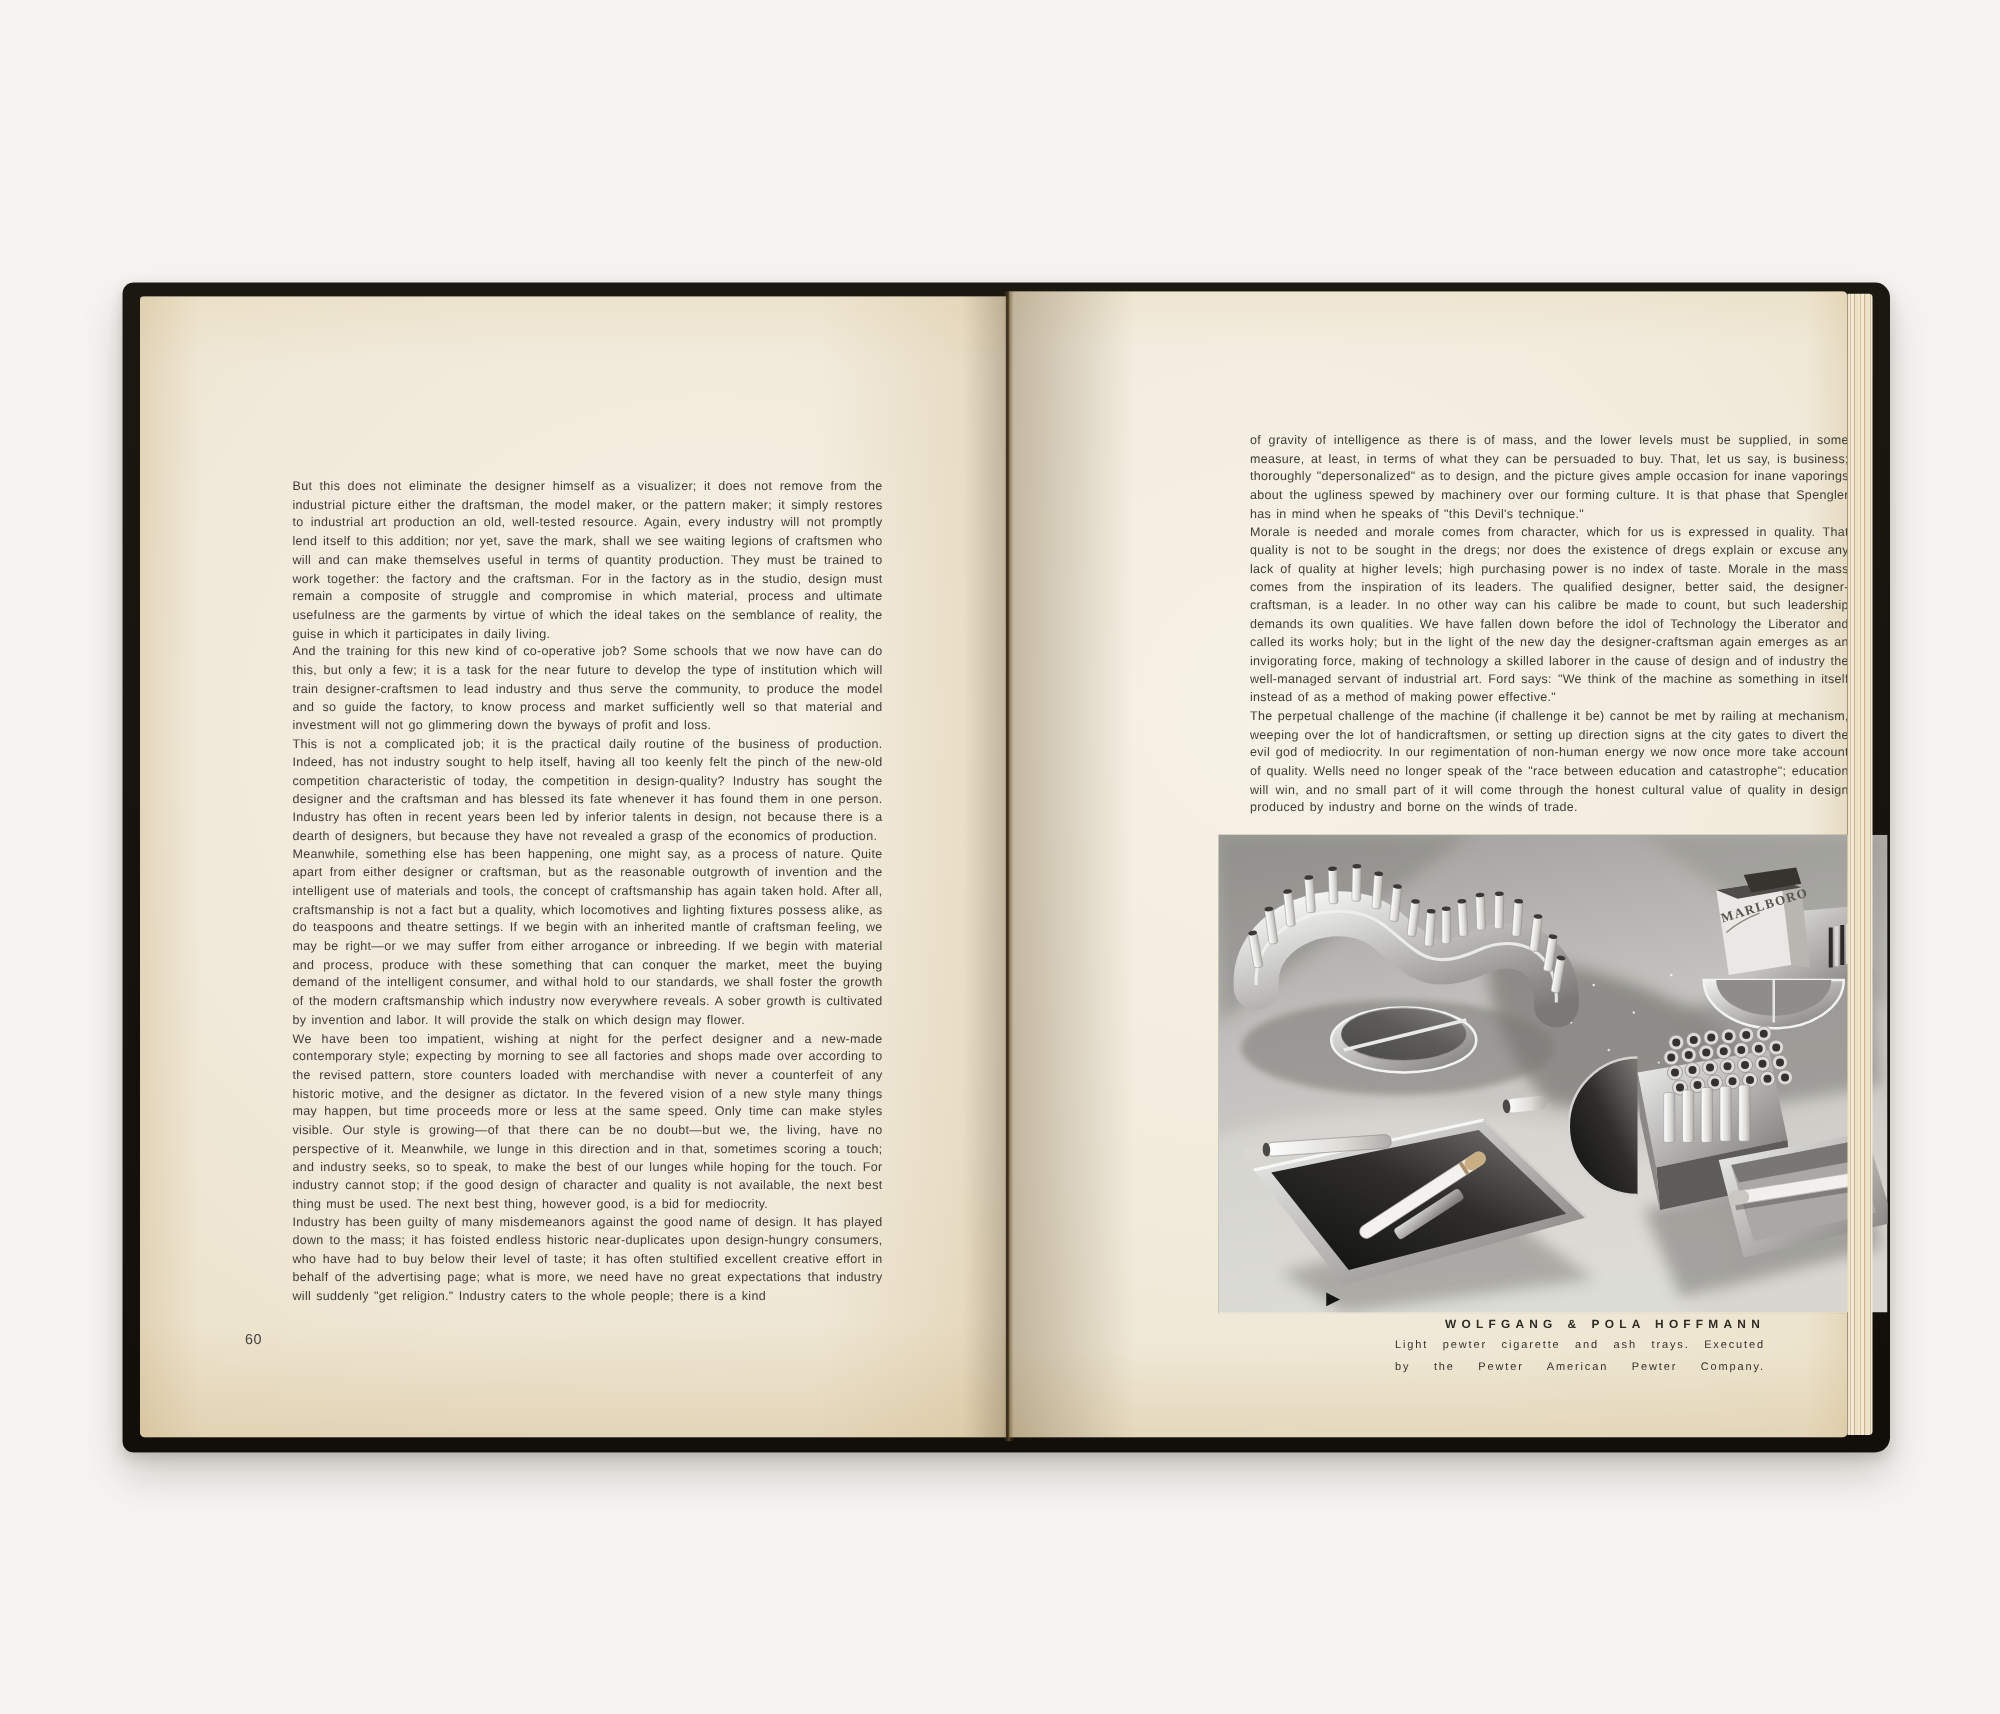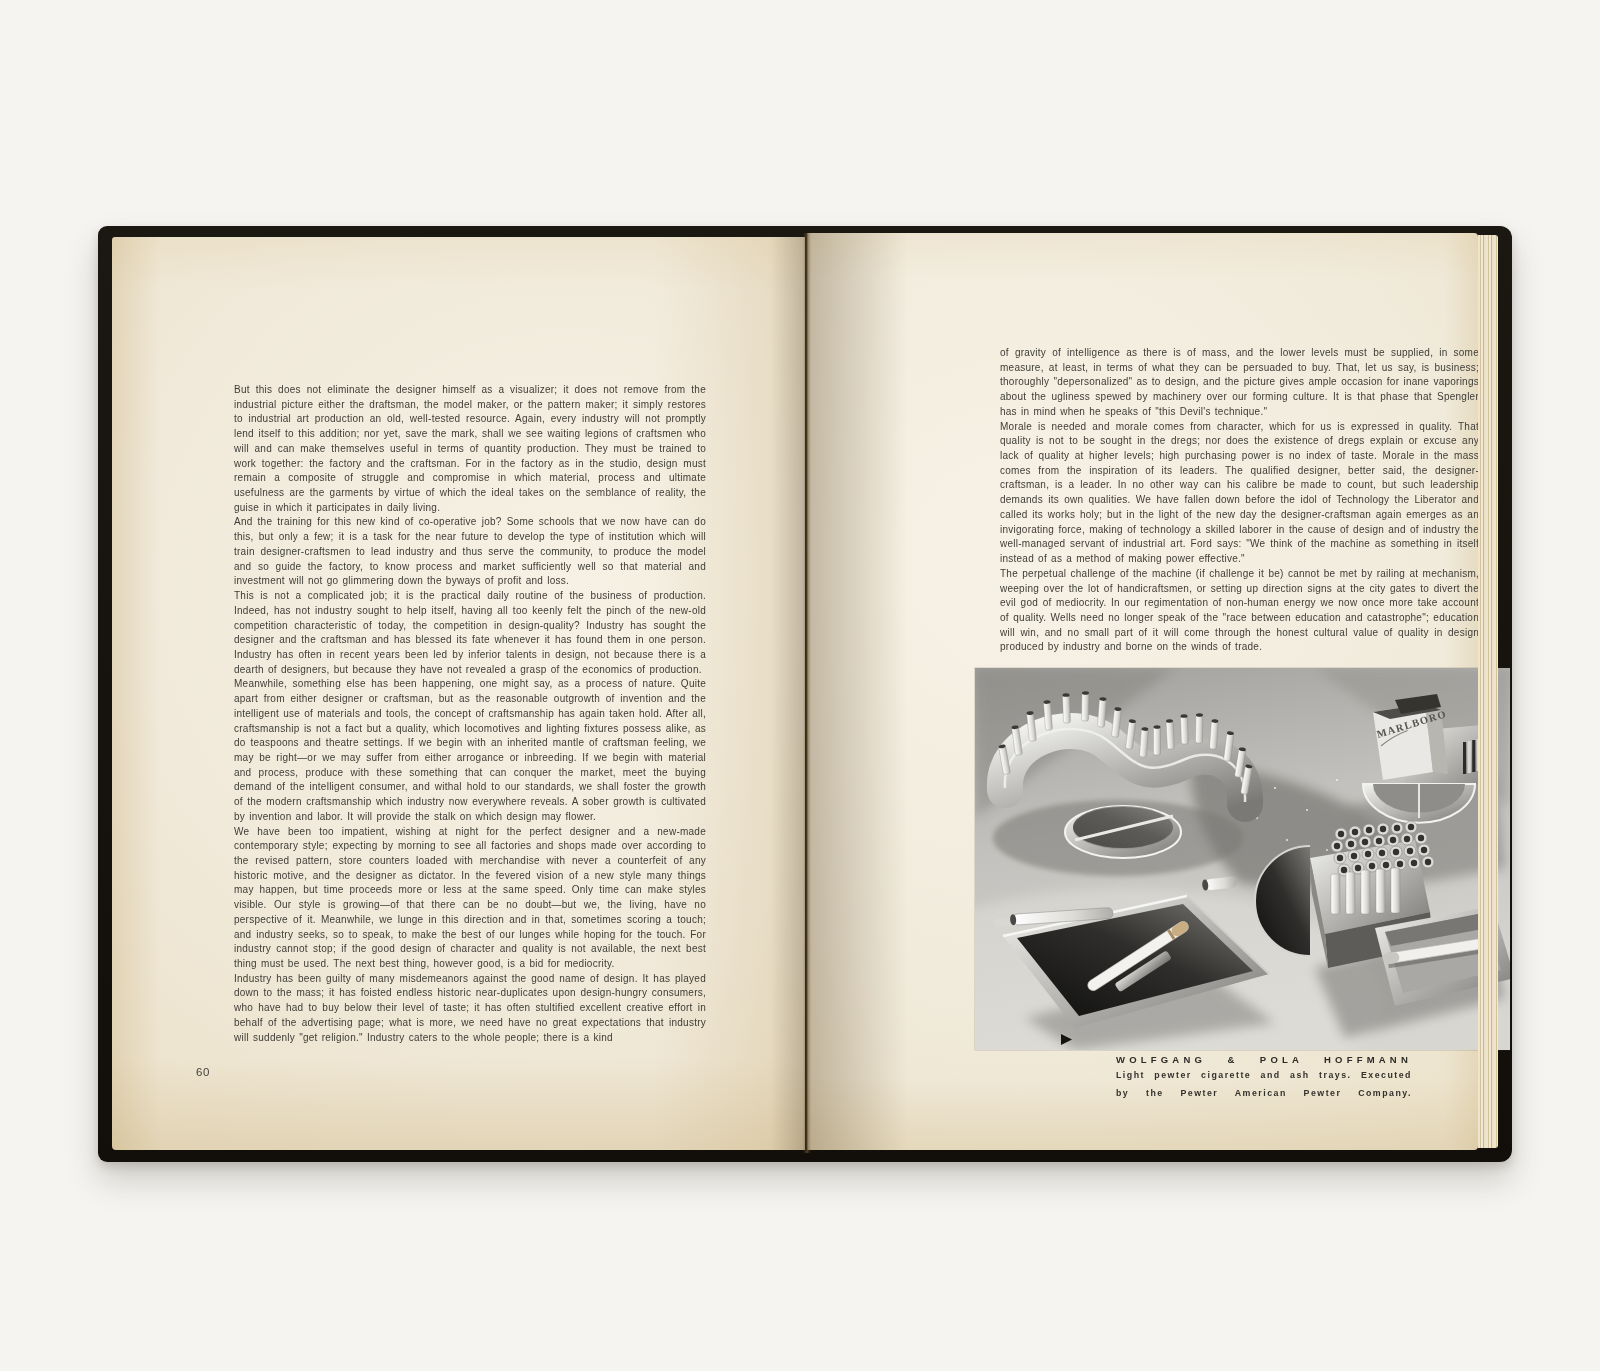--- a/index.html
+++ b/index.html
@@ -58,24 +58,24 @@
   
   .photo{
     position:absolute;left:168px;top:435px;width:535px;height:382px;margin:0;
     box-shadow:0 0 0 .5px rgba(60,55,45,.25);
   }
   .photo svg{display:block;width:100%;height:100%;}
   
   .caption{position:absolute;left:309px;top:819px;width:296px;color:#2d2b26;}
   .caption-title{
     font-size:9.5px;font-weight:bold;letter-spacing:4.2px;
-    text-align:justify;text-align-last:justify;line-height:15px;white-space:normal;
+    text-align:justify;text-align-last:justify;line-height:15px;white-space:normal;margin-left:40px;
   }
   .caption-line{
-    font-size:8.8px;font-weight:bold;letter-spacing:1.5px;word-spacing:4px;
+    font-size:8.8px;font-weight:normal;letter-spacing:1.5px;word-spacing:4px;
     text-align:justify;text-align-last:justify;line-height:17.5px;color:#33312c;
   }
 </style>
 </head>
 <body>
 
 <div class="stage">
   <div class="book">
 
     <div class="page page-left">

